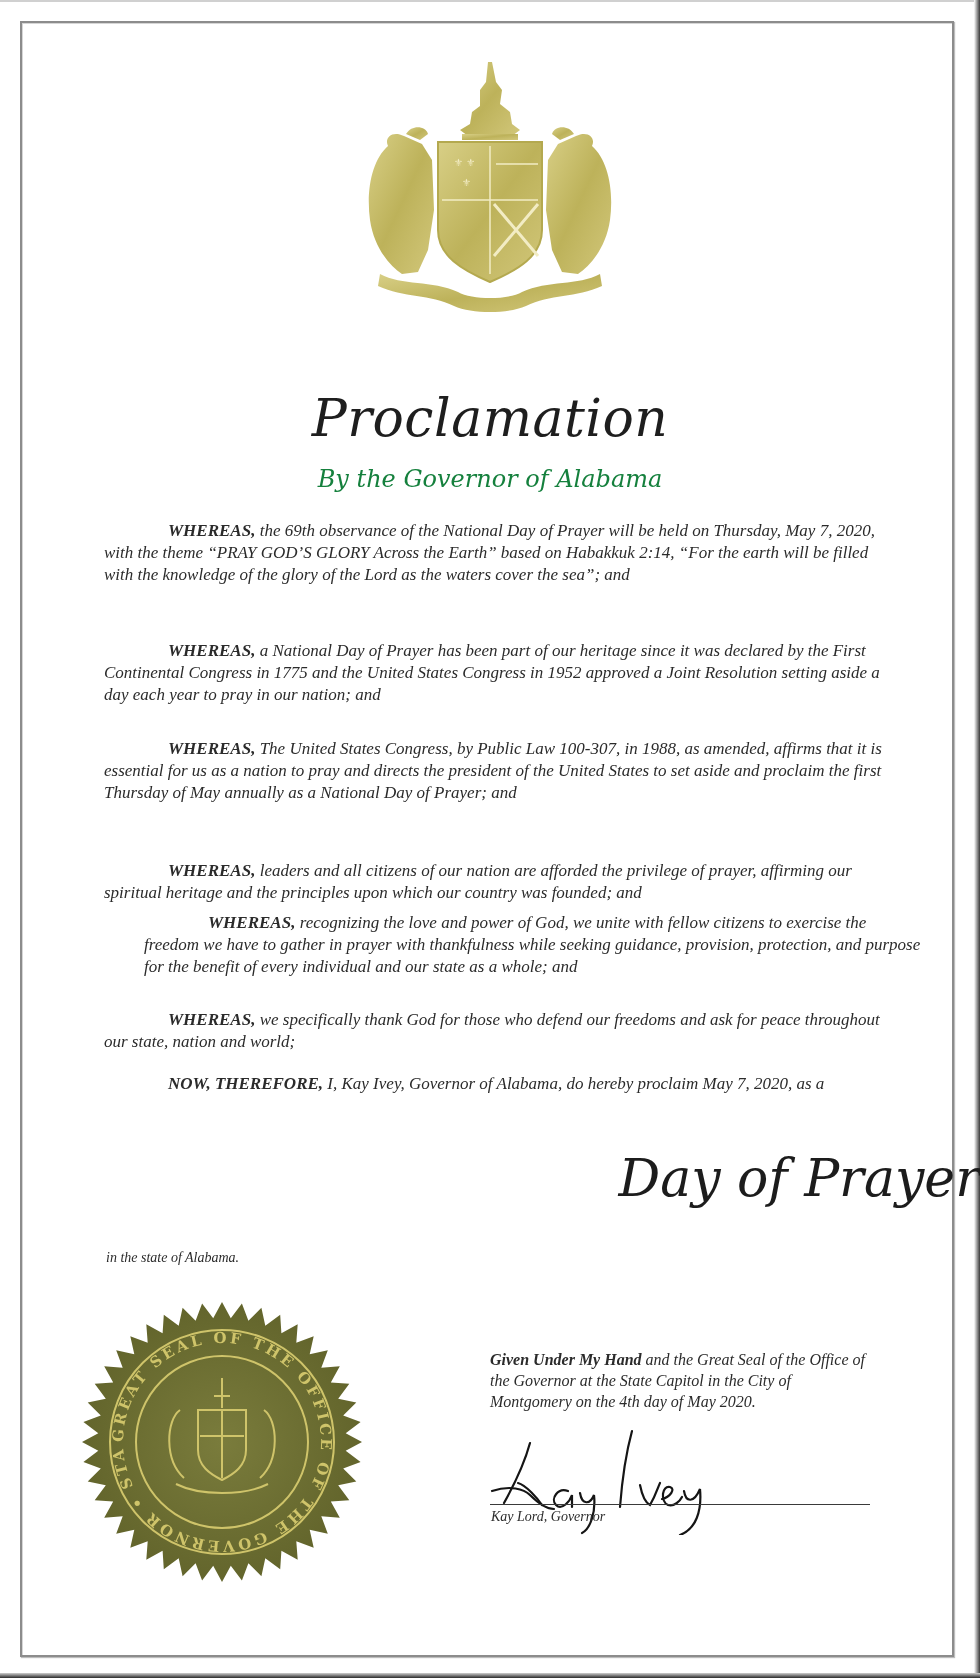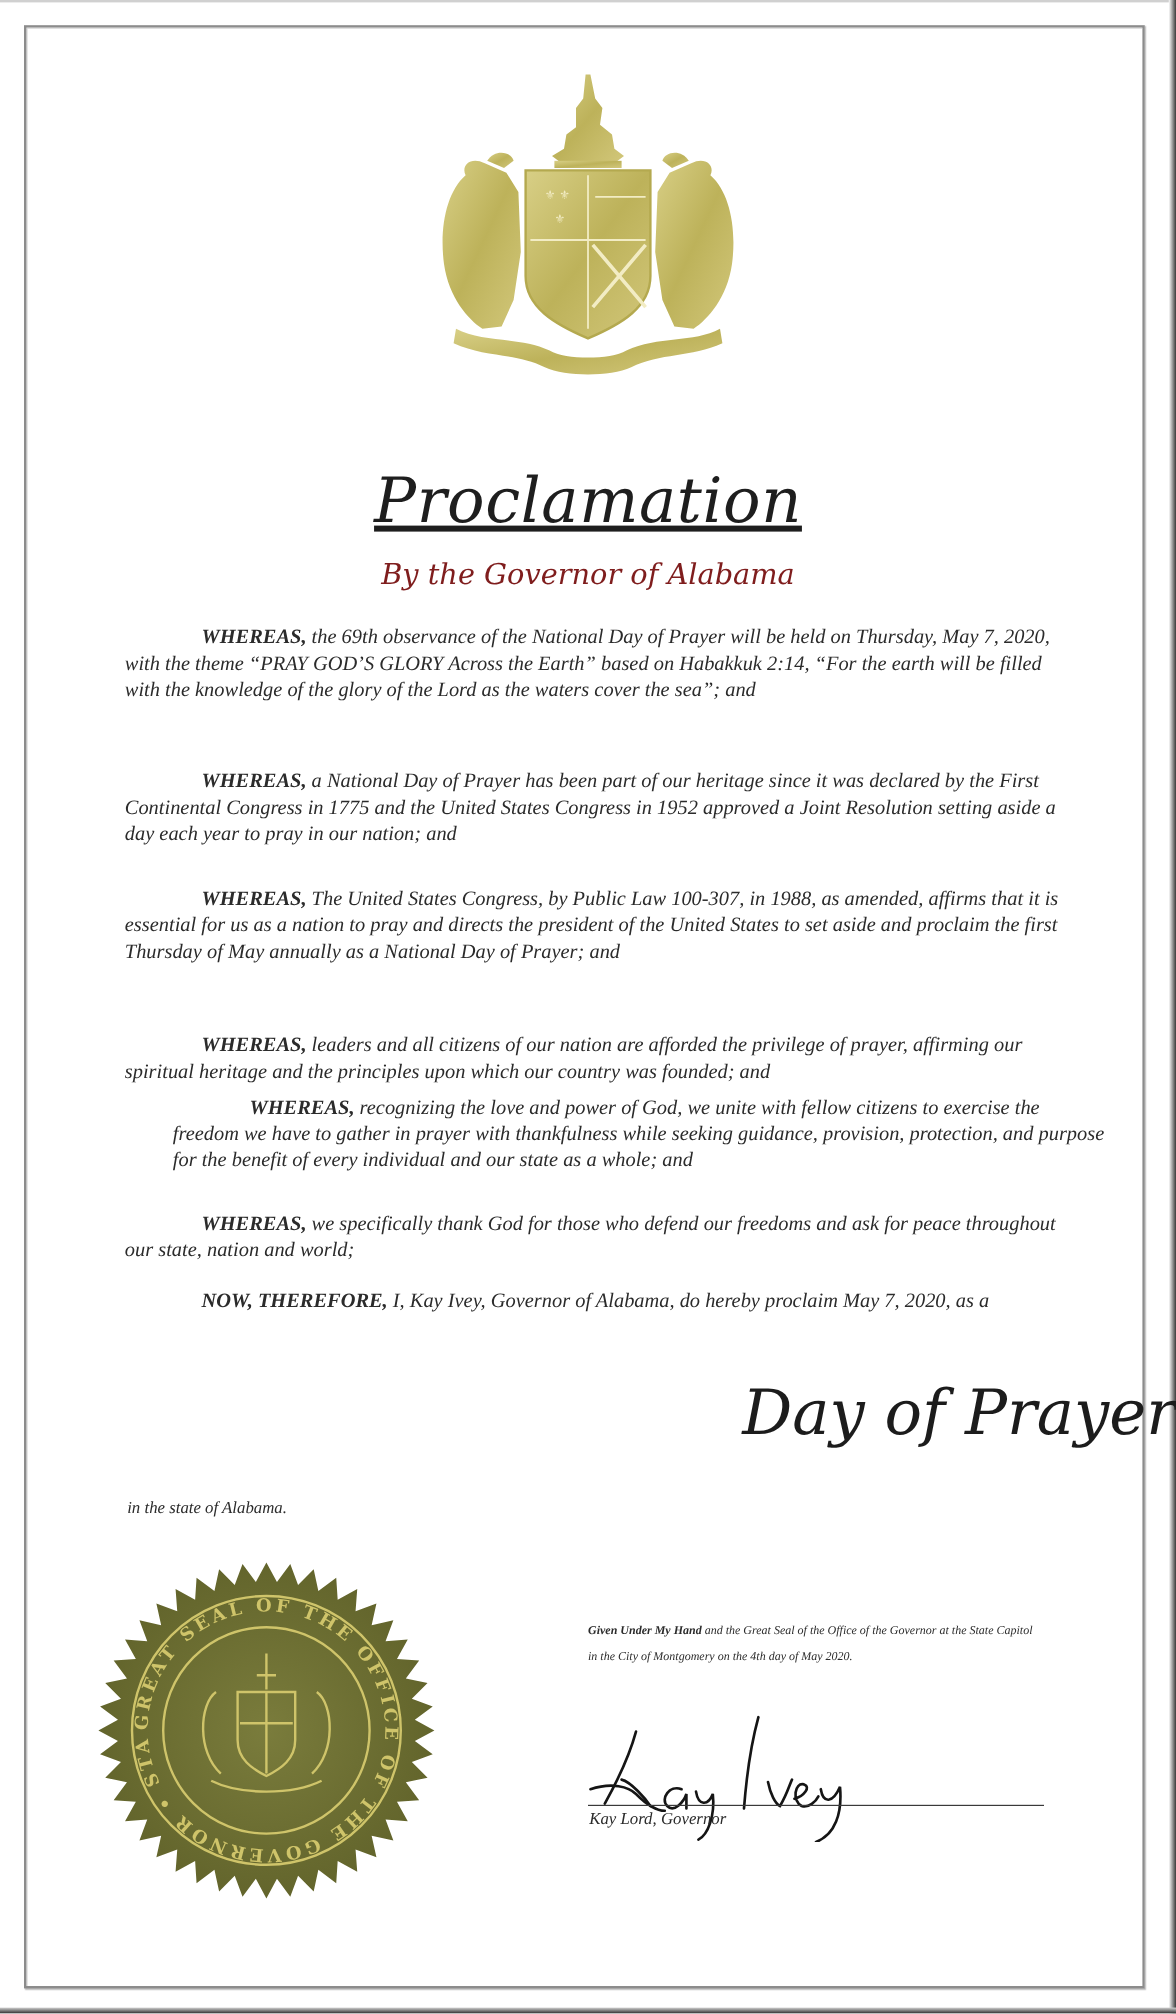--- a/index.html
+++ b/index.html
@@ -16,46 +16,46 @@
   .page-edge-top { position:absolute; left:0; top:0; width:980px; height:2px; background:#d0d0d0; }
   .frame {
     position:absolute; left:20px; top:21px; width:930px; height:1632px;
     border:2px solid #8c8c8c;
     box-shadow: 1px 1px 1px #bdbdbd, inset 1px 1px 0 #d6d6d6;
   }
   .crest { position:absolute; left:362px; top:60px; width:256px; height:256px; }
   .title {
     position:absolute; left:0; width:980px; top:388px; text-align:center;
     font-family:"DejaVu Serif", serif; font-style:italic;
-    font-size:52px; color:#1e1e1e; letter-spacing:0.5px;text-decoration:underline;
+    font-size:52px; color:#1e1e1e; letter-spacing:0.5px;
   }
   .subtitle {
     position:absolute; left:0; width:980px; top:465px; text-align:center;
     font-family:"DejaVu Serif", serif; font-style:italic;
-    font-size:24px; color:#7f1d1d;
+    font-size:24px; color:#15803d;
   }
   .body-text {
     position:absolute; left:104px; width:780px;
     font-family:"Liberation Serif", serif; font-style:italic;
     font-size:17px; line-height:22px; color:#2b2b2b;
   }
   .para { position:absolute; left:104px; width:780px; margin:0; }
   .para .lead { font-weight:bold; }
   .indent { display:inline-block; width:64px; }
   .day-title {
     position:absolute; left:0; width:980px; top:1148px; text-align:right;
     font-family:"DejaVu Serif", serif; font-style:italic;
     font-size:52px; color:#1c1c1c;
   }
   .in-state { position:absolute; left:106px; top:1250px;
     font-family:"Liberation Serif", serif; font-style:italic; font-size:14px; color:#2b2b2b; }
   .seal { position:absolute; left:80px; top:1300px; width:284px; height:284px; }
   .given {
     position:absolute; left:490px; top:1349px; width:380px;
-    font-family:"Liberation Serif", serif; font-style:italic; font-size:10px; line-height:21px; color:#2b2b2b;
+    font-family:"Liberation Serif", serif; font-style:italic; font-size:16px; line-height:21px; color:#2b2b2b;
   }
   .given b { font-weight:bold; }
   .signature { position:absolute; left:490px; top:1425px; width:220px; height:110px; }
   .sig-line { position:absolute; left:490px; top:1504px; width:380px; height:1px; background:#3a3a3a; }
   .sig-name { position:absolute; left:491px; top:1509px;
     font-family:"Liberation Serif", serif; font-style:italic; font-size:14px; color:#2b2b2b; }
 </style>
 </head>
 <body>
 

